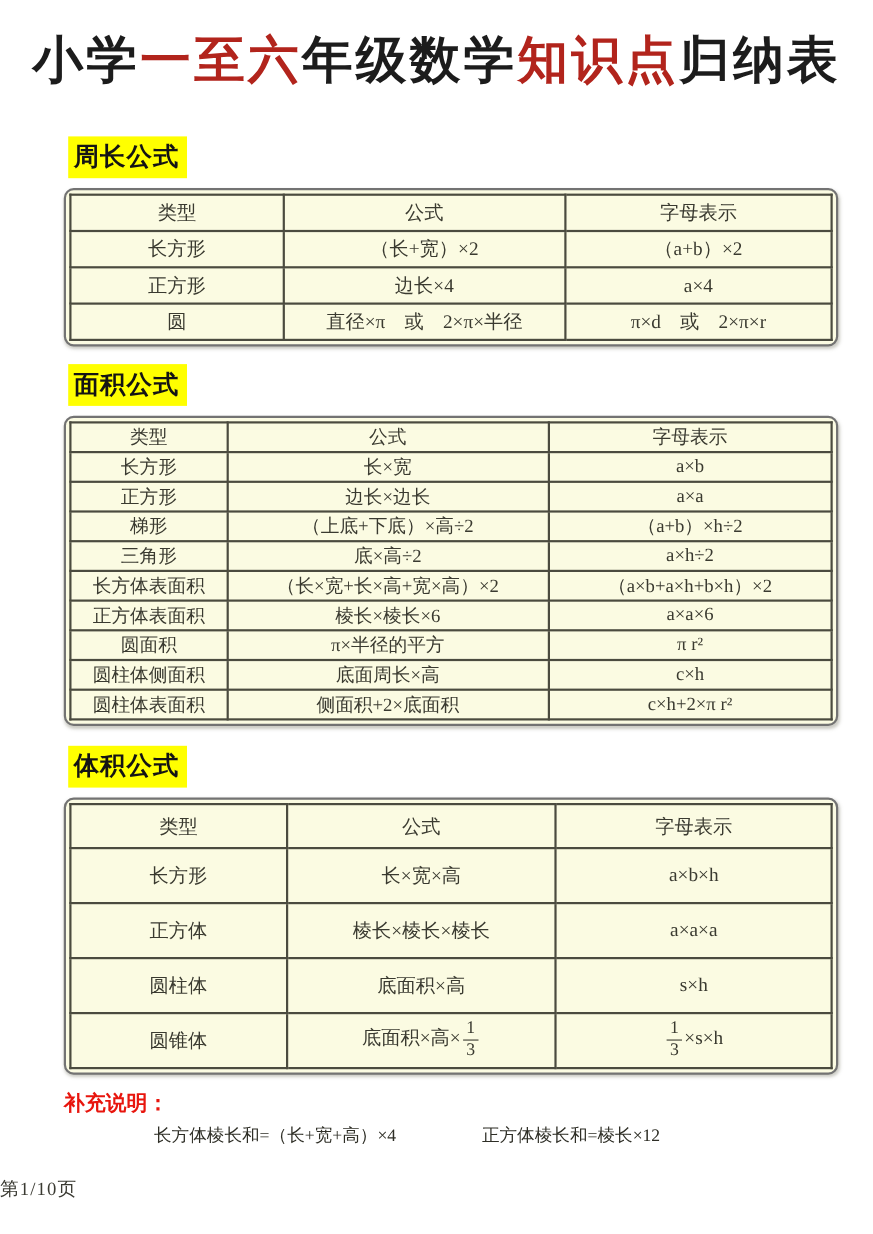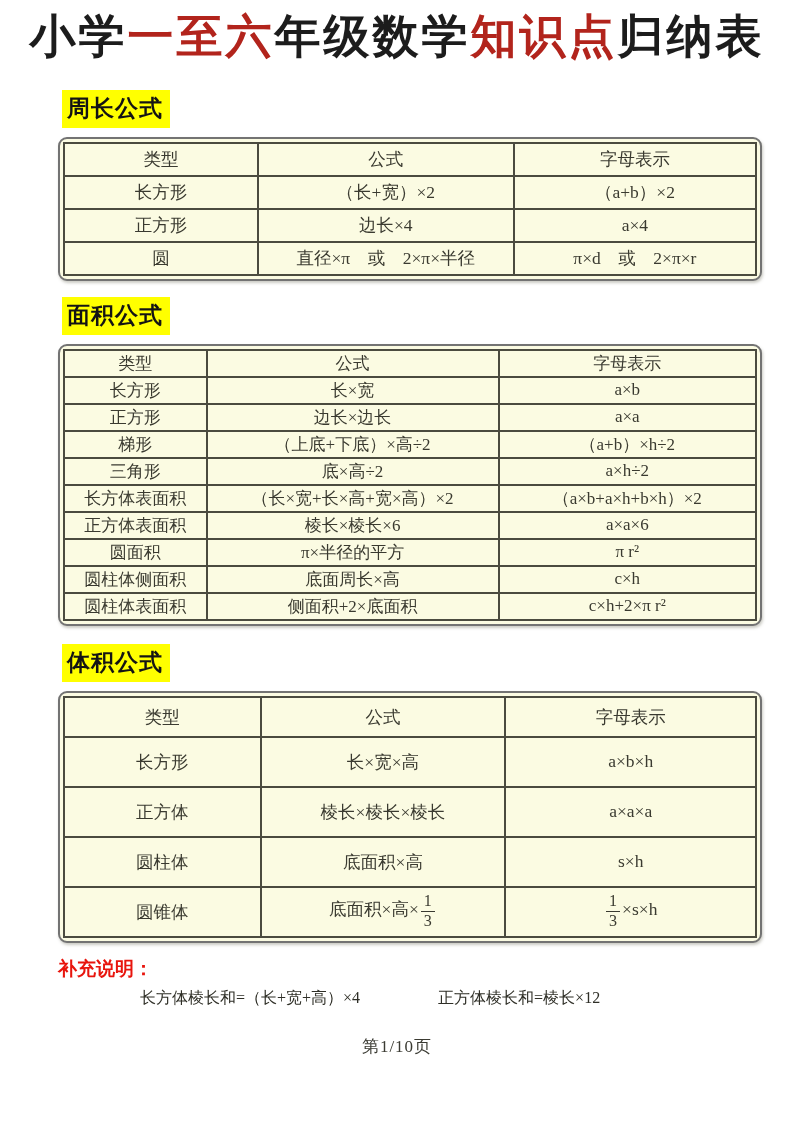--- a/index.html
+++ b/index.html
@@ -4,37 +4,37 @@
 <style>
   * { margin: 0; padding: 0; box-sizing: border-box; }
   html, body { background: #ffffff; }
   .page {
     width: 794px;
     height: 1122px;
     background: #ffffff;
     overflow: hidden;
     font-family: "Liberation Serif", "DejaVu Serif", serif;
     color: #33332b;
-    padding-top: 8px;
+    padding-top: 26px;
   }
   
   .doc-title {
     text-align: center;
     font-size: 46px;
     font-weight: bold;
     letter-spacing: 3px;
     line-height: 1.25;
     color: #1c1c1c;
     white-space: nowrap;
   }
   .doc-title .seg { display: inline; }
   .doc-title .seg.red { color: #b2241c; }
   
   .section-heading { margin-left: 62px; }
-  .section-heading.s1 { margin-top: 24px; }
+  .section-heading.s1 { margin-top: 40px; }
   .section-heading.s2 { margin-top: 16px; }
   .section-heading.s3 { margin-top: 18px; }
   .section-heading .hl {
     display: inline-block;
     background: #ffff00;
     color: #141414;
     font-size: 23px;
     font-weight: bold;
     padding: 3px 7px 4px 5px;
     letter-spacing: 1px;
@@ -100,21 +100,21 @@
     margin-left: 140px;
     display: flex;
     gap: 78px;
     font-size: 16px;
     color: #2e2e26;
     white-space: nowrap;
   }
   
   .footer {
     margin-top: 26px;
-    text-align: center;
+    text-align: left;
     font-size: 17px;
     color: #3a3a32;
     letter-spacing: 1px;
   }
 </style>
 </head>
 <body>
 
 <div class="page">
 

